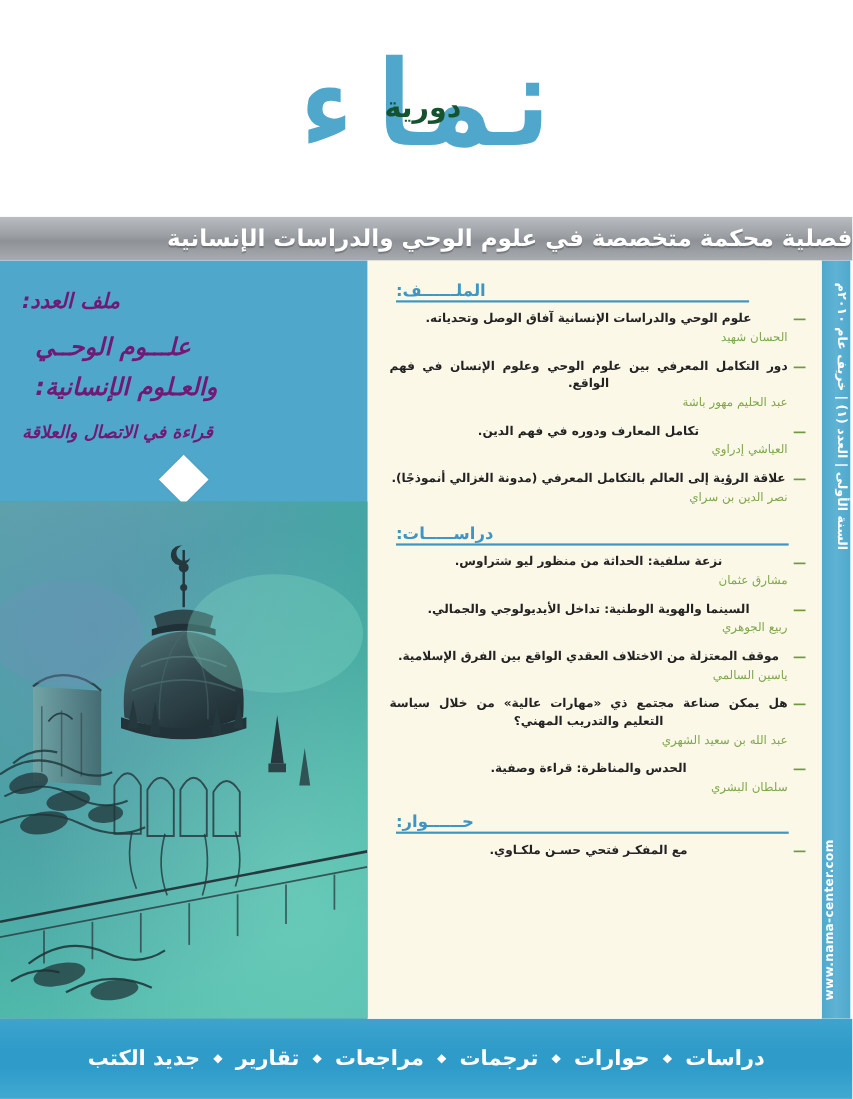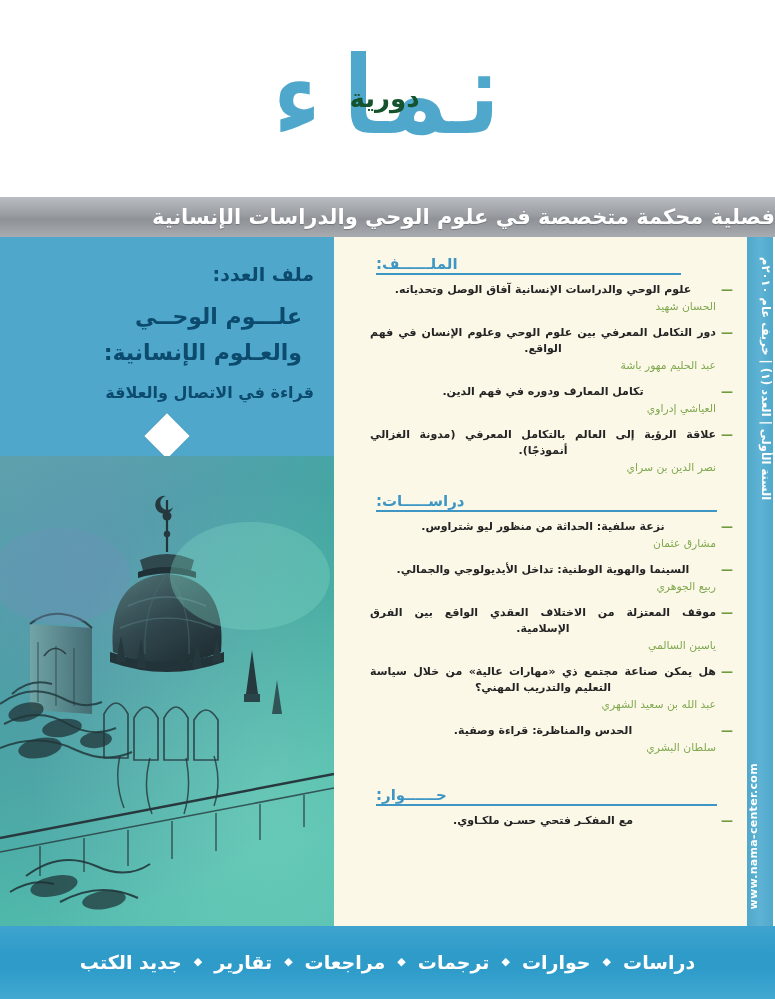--- a/index.html
+++ b/index.html
@@ -108,21 +108,21 @@
     white-space:nowrap;
     direction:ltr;
     transform:rotate(180deg);
     text-align:left;
   }
 
   
   .contents{
     flex:1 1 auto;
     background:#FCF8E8;
-    padding:18px 14px 8px 36px;
+    padding:18px 14px 8px 20px;
     position:relative;
     display:flex;flex-direction:column;
   }
   .sec-head{
     color:#3E96C4;
     font-size:15px;
     font-weight:bold;
     text-align:left;
     margin:0 0 7px 6px;
     letter-spacing:2px;
@@ -199,22 +199,23 @@
 
   
   .feature{
     flex:0 0 334px;
     display:flex;flex-direction:column;
     background:#4FA8CC;
     position:relative;
   }
   .feature-text{
     padding:26px 20px 8px 20px;
-    text-align:right;
-    color:#0c4a6e;
+    text-align:left;
+    color:#701a75;
+    font-style:italic;
   }
   .kicker{
     font-size:19px;
     font-weight:bold;
     letter-spacing:2px;
     margin:0 0 14px 0;
   }
   .headline{
     font-size:22px;
     font-weight:bold;
@@ -363,21 +364,21 @@
         </div>
       </div>
       <div class="entry">
         <span class="dash">—</span>
         <div class="entry-body">
           <p class="entry-title">الحدس والمناظرة: قراءة وصفية.</p>
           <p class="entry-author">سلطان البشري</p>
         </div>
       </div>
 
-      <div class="sec-head" style="margin-top:20px;">حــــــوار:</div>
+      <div class="sec-head" style="margin-top:4px;">حــــــوار:</div>
 
       <div class="entry">
         <span class="dash">—</span>
         <div class="entry-body">
           <p class="entry-title">مع المفكـر فتحي حسـن ملكـاوي.</p>
         </div>
       </div>
 
       <div class="spacer"></div>
 

